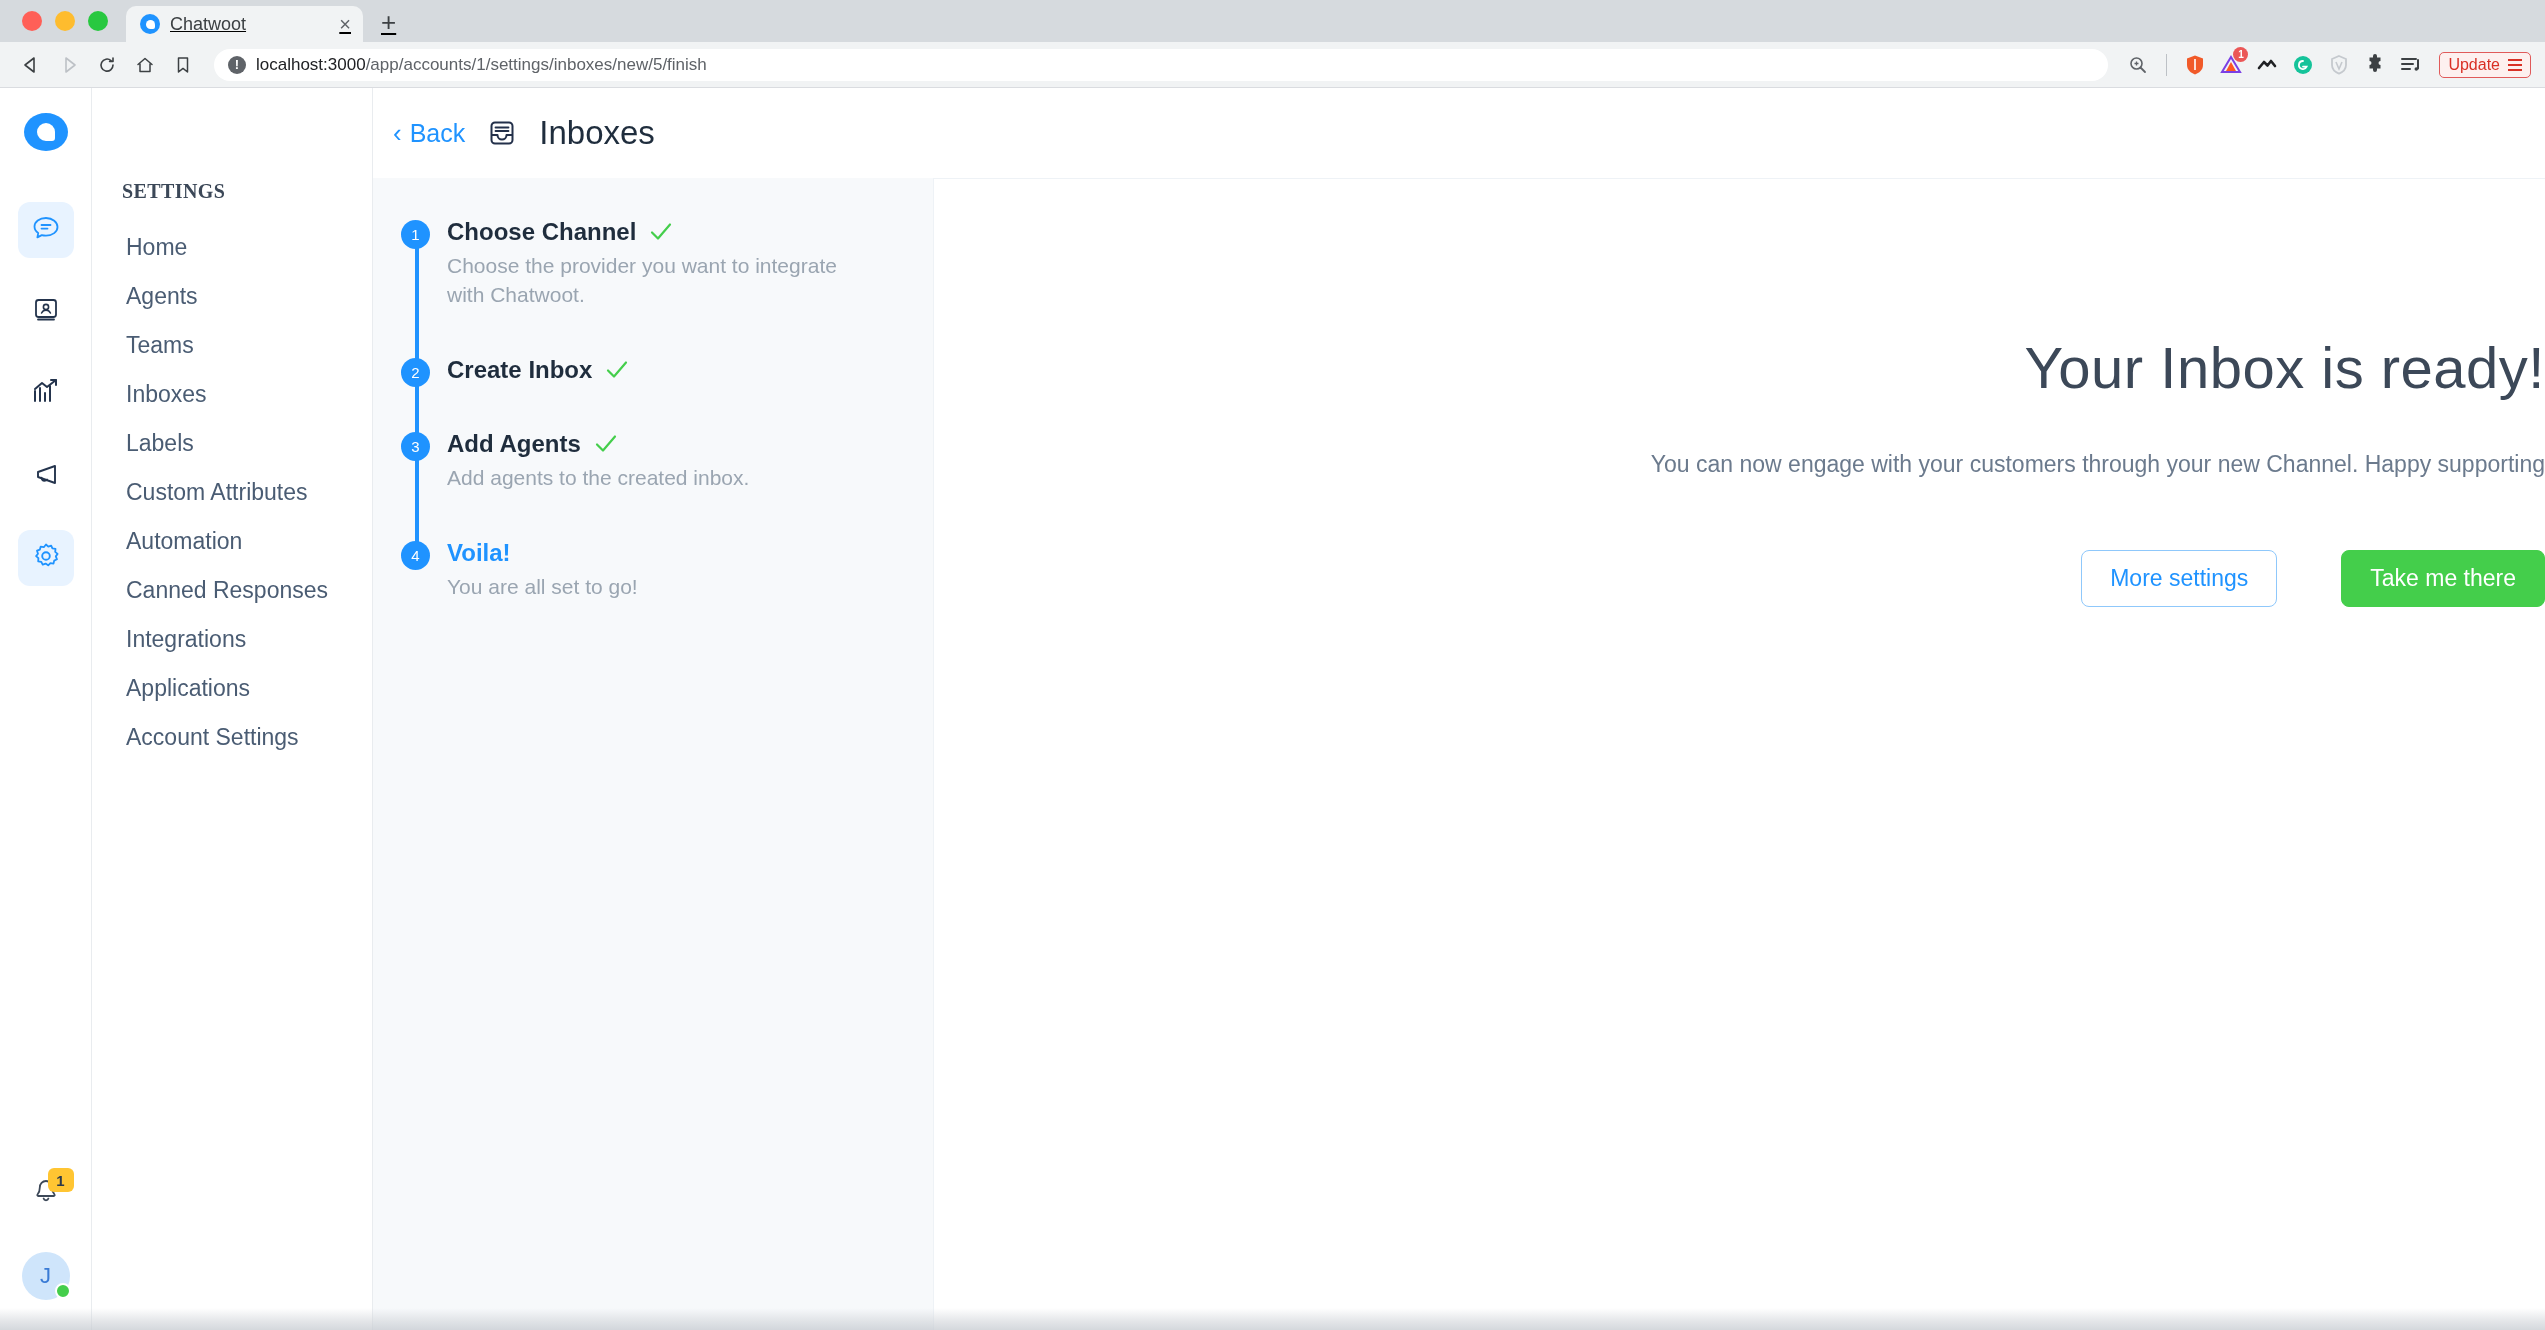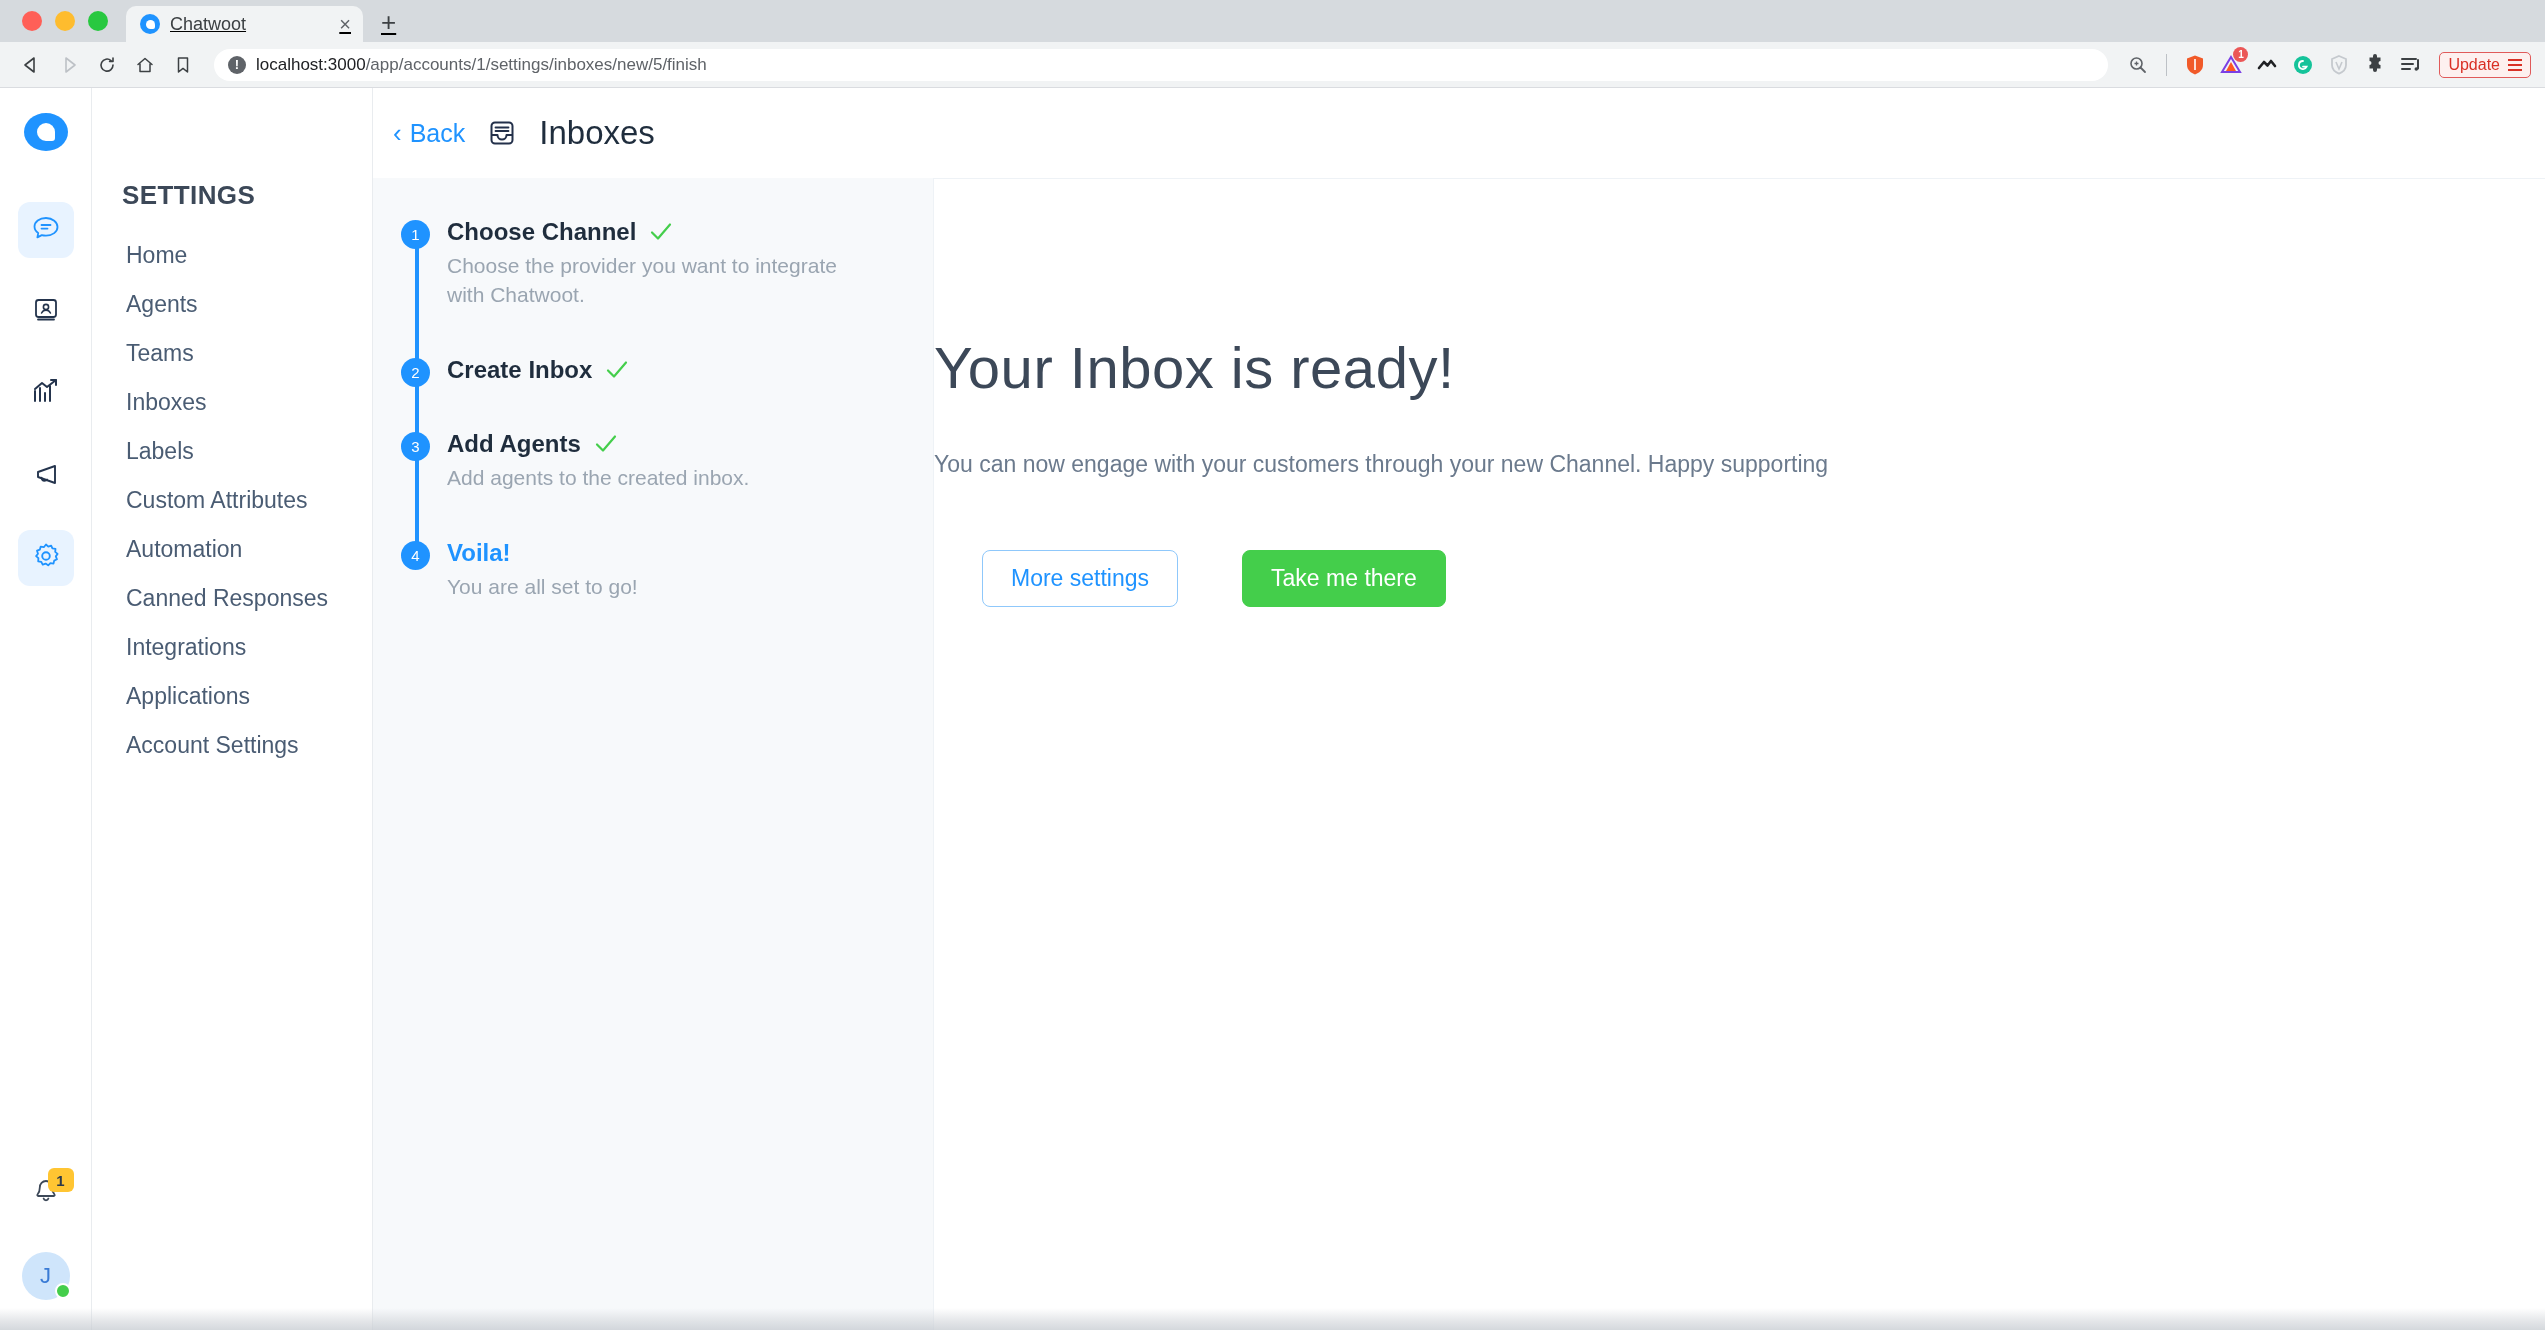--- a/index.html
+++ b/index.html
@@ -132,22 +132,22 @@
   }
 
   
   .settings-nav {
     width: 281px; flex: 0 0 281px;
     background: #ffffff;
     border-right: 1px solid #e9ecef;
     padding: 92px 0 0 30px;
   }
   .settings-title {
-    font-size: 26px; font-weight: bold; color: #3c4858;
-    letter-spacing: 0.4px; margin-bottom: 20px;
+    font-size: 20px; font-weight: bold; color: #3c4858;
+    letter-spacing: 0.4px; margin-bottom: 20px; font-family: Liberation Serif, serif;
   }
   .nav-item {
     font-size: 23px; color: #4a5c73;
     padding: 11px 0 11px 4px; cursor: pointer;
   }
 
   
   .content { flex: 1; display: flex; flex-direction: column; min-width: 0; background: #fff; }
   .page-header {
     height: 90px; flex: 0 0 90px;
@@ -187,21 +187,21 @@
   .step-head { display: flex; align-items: center; gap: 12px; margin-bottom: 6px; }
   .step-name { font-size: 24px; font-weight: bold; color: #1f2d3d; }
   .step-name.active { color: #1f93ff; }
   .tick { color: #44ce4b; display: flex; align-items: center; }
   .step-desc { font-size: 21px; color: #9aa5b1; line-height: 1.38; max-width: 430px; }
 
   
   .result {
     flex: 1; background: #ffffff;
     border-top: 1px solid #eef2f6; border-left: 1px solid #eef2f6;
-    display: flex; flex-direction: column; align-items: flex-start;
+    display: flex; flex-direction: column; align-items: flex-end;
     padding-top: 155px; min-width: 0;
   }
   .result-title {
     font-size: 58px; font-weight: 300; color: #3c4858;
     letter-spacing: 0.5px; text-align: center;
   }
   .result-sub {
     font-size: 23px; color: #6b7a8d; margin-top: 50px; text-align: center;
   }
   .result-actions { display: flex; gap: 16px; margin-top: 72px; }

